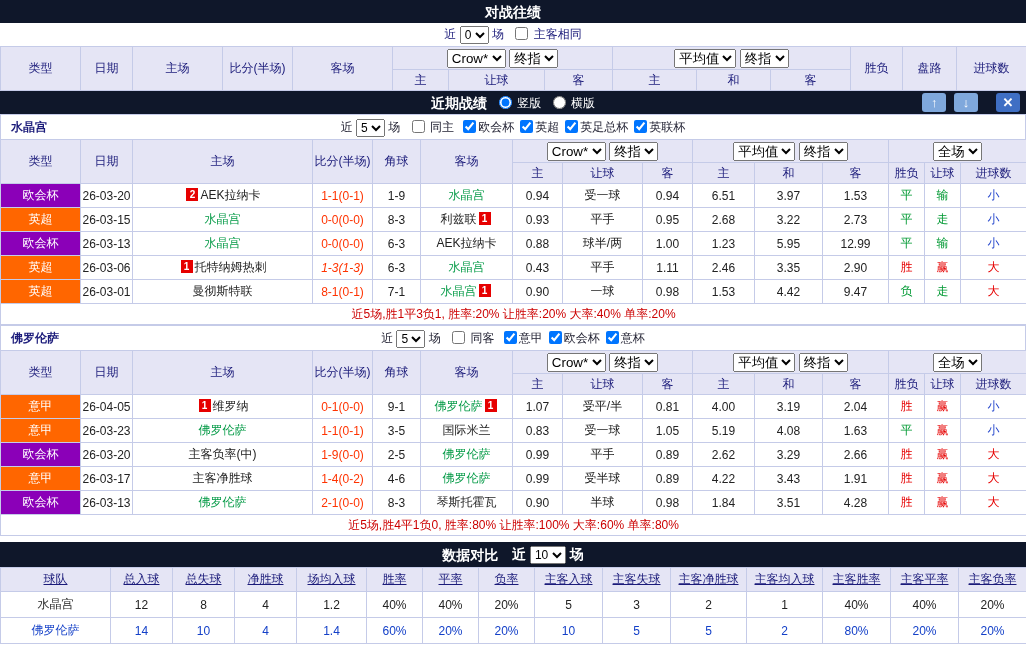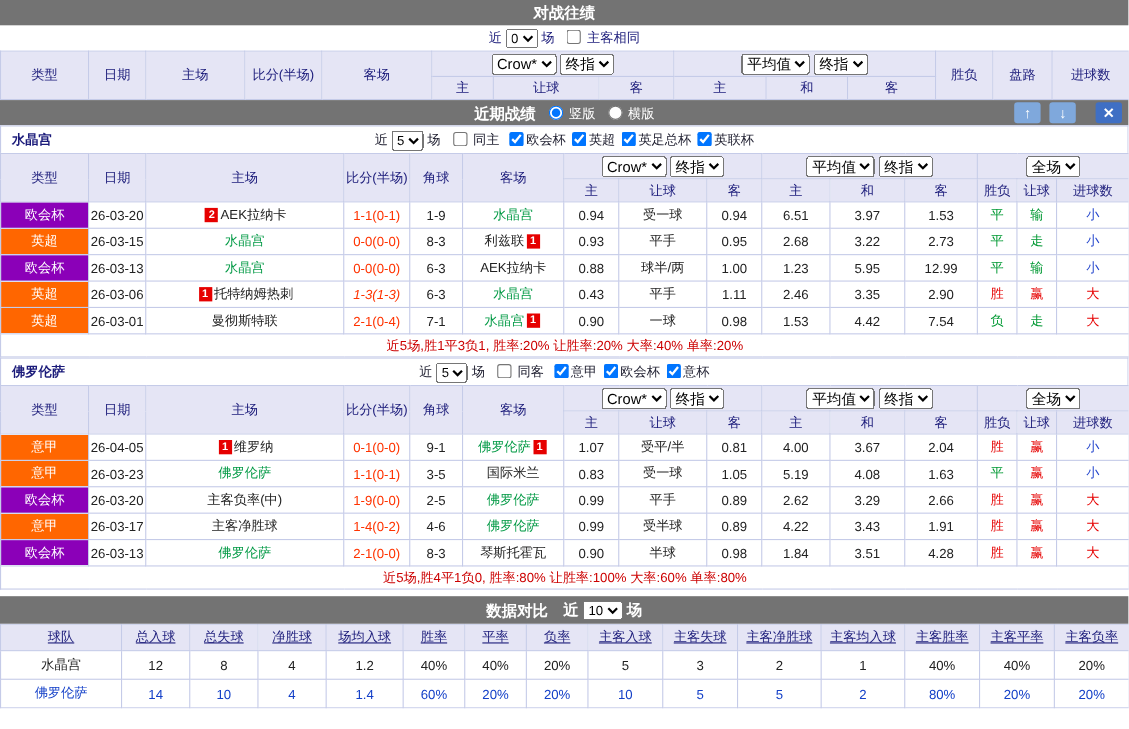--- a/index.html
+++ b/index.html
@@ -4,21 +4,21 @@
 <style>
   * { box-sizing: border-box; margin: 0; padding: 0; }
   body {
     width: 1026px;
     background: #fff;
     font-family: "Liberation Sans", sans-serif;
     font-size: 12px;
     color: #222;
   }
   .bar {
-    background: #737373;
+    background: #0f172a;
     color: #fff;
     text-align: center;
     font-weight: bold;
     font-size: 14px;
     height: 23px;
     line-height: 23px;
     position: relative;
   }
   .bar .bar-title { vertical-align: middle; }
   .bar select, .filterline select, .team-filter select {
@@ -276,29 +276,29 @@
         <td>3.35</td>
         <td>2.90</td>
         <td style="color: rgb(230, 0, 0);">胜</td>
         <td style="color: rgb(230, 0, 0);">赢</td>
         <td style="color: rgb(230, 0, 0);">大</td>
       </tr>
       <tr>
         <td class="lg" style="color: rgb(255, 255, 255); background: rgb(255, 102, 0);">英超</td>
         <td>26-03-01</td>
         <td><span class="tname">曼彻斯特联</span></td>
-        <td style="color: rgb(255, 51, 0);">2-1(0-4)</td>
+        <td style="color: rgb(255, 51, 0);">8-1(0-1)</td>
         <td>7-1</td>
         <td><span class="tname" style="color: rgb(0, 153, 68);">水晶宫</span><span class="rc">1</span></td>
         <td>0.90</td>
         <td>一球</td>
         <td>0.98</td>
         <td>1.53</td>
         <td>4.42</td>
-        <td>7.54</td>
+        <td>9.47</td>
         <td style="color: rgb(0, 153, 51);">负</td>
         <td style="color: rgb(0, 153, 51);">走</td>
         <td style="color: rgb(230, 0, 0);">大</td>
       </tr>
     </tbody>
   <tfoot>
     <tr>
       <td class="summary" colspan="15">近5场,胜1平3负1, 胜率:20% 让胜率:20% 大率:40% 单率:20%</td>
     </tr>
   </tfoot>
@@ -371,21 +371,21 @@
         <td class="lg" style="color: rgb(255, 255, 255); background: rgb(255, 102, 0);">意甲</td>
         <td>26-04-05</td>
         <td><span class="rc">1</span><span class="tname">维罗纳</span></td>
         <td style="color: rgb(255, 51, 0);">0-1(0-0)</td>
         <td>9-1</td>
         <td><span class="tname" style="color: rgb(0, 153, 68);">佛罗伦萨</span><span class="rc">1</span></td>
         <td>1.07</td>
         <td>受平/半</td>
         <td>0.81</td>
         <td>4.00</td>
-        <td>3.67</td>
+        <td>3.19</td>
         <td>2.04</td>
         <td style="color: rgb(230, 0, 0);">胜</td>
         <td style="color: rgb(230, 0, 0);">赢</td>
         <td style="color: rgb(34, 68, 204);">小</td>
       </tr>
       <tr>
         <td class="lg" style="color: rgb(255, 255, 255); background: rgb(255, 102, 0);">意甲</td>
         <td>26-03-23</td>
         <td><span class="tname" style="color: rgb(0, 153, 68);">佛罗伦萨</span></td>
         <td style="color: rgb(255, 51, 0);">1-1(0-1)</td>

